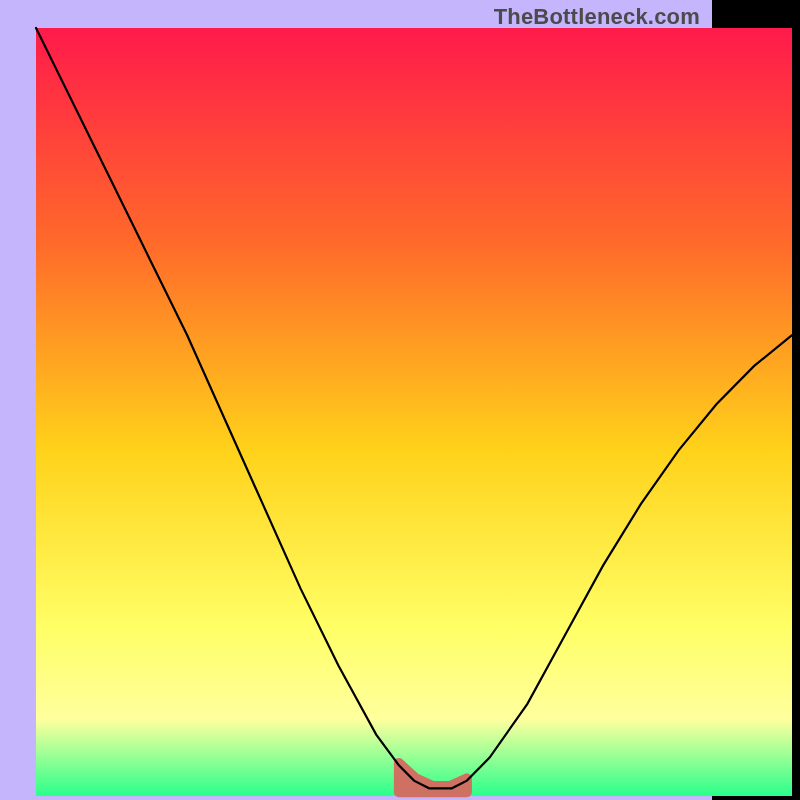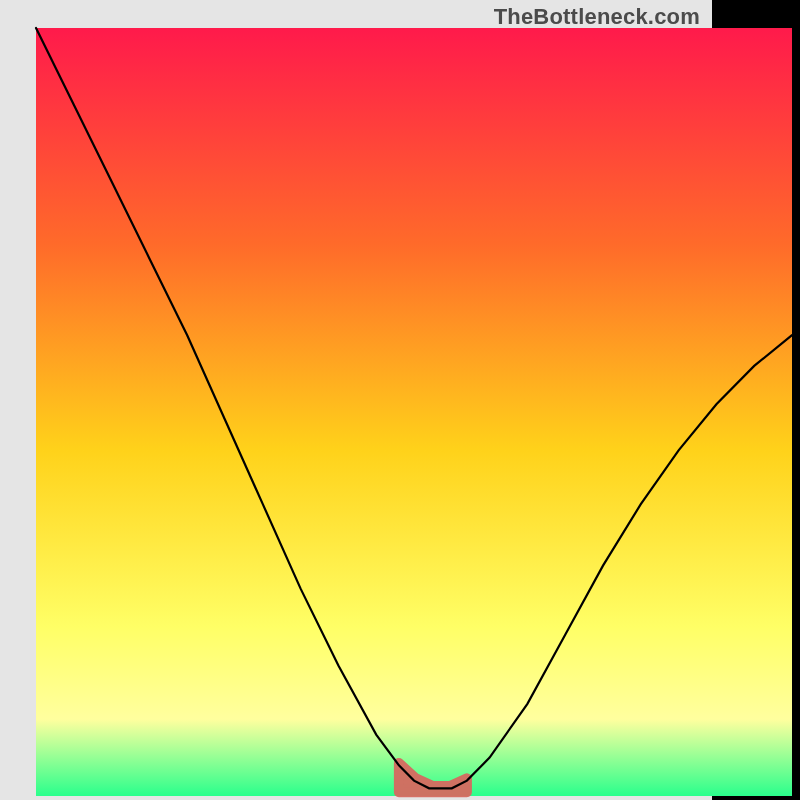--- a/index.html
+++ b/index.html
@@ -8,21 +8,21 @@
     width: 800px;
     height: 800px;
     background: #000;
     overflow: hidden;
     font-family: Arial, Helvetica, sans-serif;
   }
   .frame {
     position: relative;
     width: 712px;
     height: 800px;
-    background: #e5e5e5;
+    background: #c4b5fd;
   }
   .watermark {
     position: absolute;
     top: 4px;
     right: 12px;
     color: #4b4b4b;
     font-size: 22px;
     font-weight: 600;
     letter-spacing: 0.2px;
     z-index: 10;

